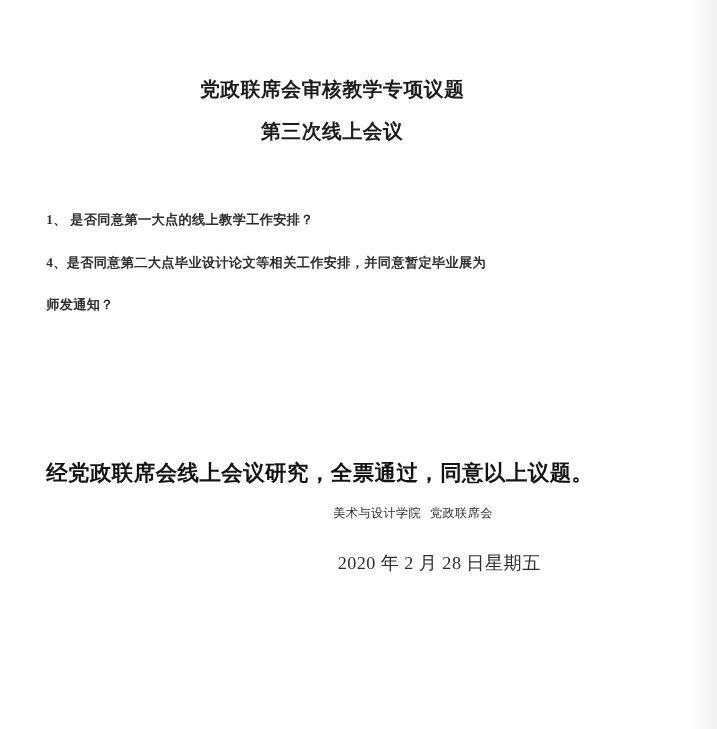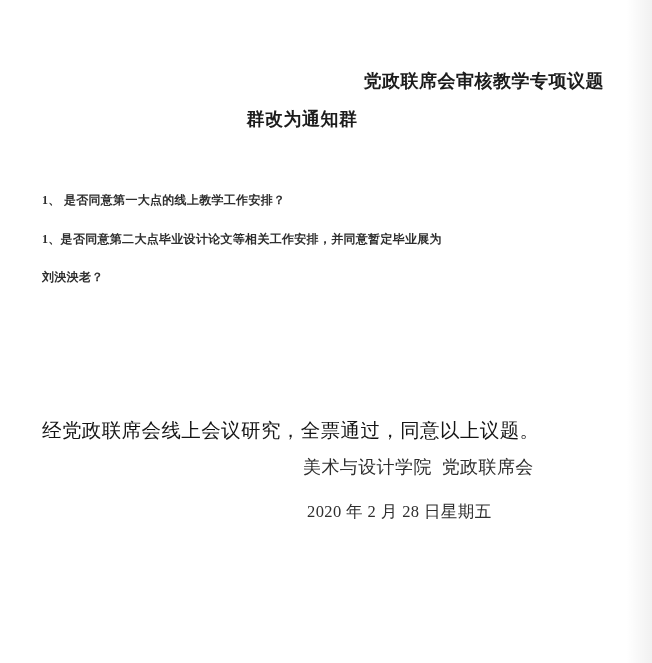--- a/index.html
+++ b/index.html
@@ -20,21 +20,21 @@
     position: absolute;
     top: 0; right: 0;
     width: 26px; height: 100%;
     background: linear-gradient(to right, rgba(0,0,0,0), rgba(0,0,0,0.055));
     pointer-events: none;
   }
   .doc-title {
     position: absolute;
     left: 0; top: 68px;
     width: 604px;
-    text-align: right;
+    text-align: center;
     font-size: 18px;
     font-weight: bold;
     line-height: 26px;
     letter-spacing: 0.5px;
     color: #1c1c1c;
     white-space: nowrap;
   }
   .doc-subtitle {
     position: absolute;
     left: 0; top: 106px;
@@ -65,30 +65,30 @@
     font-weight: bold;
   }
   .agenda p {
     margin: 0;
     white-space: nowrap;
   }
   .resolution {
     position: absolute;
     left: 42px; top: 416px;
     font-size: 19.5px;
-    font-weight: normal;
+    font-weight: bold;
     line-height: 30px;
     letter-spacing: 0.4px;
     color: #141414;
     white-space: nowrap;
   }
   .signature {
     position: absolute;
     left: 303px; top: 455px;
-    font-size: 18px;
+    font-size: 11px;
     line-height: 24px;
     letter-spacing: 0.4px;
     word-spacing: 5px;
     white-space: nowrap;
     text-align: center;
   }
   .doc-date {
     position: absolute;
     left: 307px; top: 500px;
     font-size: 16.5px;
@@ -97,27 +97,27 @@
     white-space: nowrap;
   }
 </style>
 </head>
 <body>
 
 <div class="page">
 
   <div class="doc-title">党政联席会审核教学专项议题</div>
 
-  <div class="doc-subtitle">群改为通知群</div>
+  <div class="doc-subtitle">第三次线上会议</div>
 
 
   <div class="agenda">
     <p>1、 是否同意第一大点的线上教学工作安排？</p>
-    <p>1、是否同意第二大点毕业设计论文等相关工作安排，并同意暂定毕业展为</p>
-    <p>刘泱泱老？</p>
+    <p>4、是否同意第二大点毕业设计论文等相关工作安排，并同意暂定毕业展为</p>
+    <p>师发通知？</p>
   </div>
 
   <div class="resolution">经党政联席会线上会议研究，全票通过，同意以上议题。</div>
 
   <div class="signature">美术与设计学院 党政联席会</div>
 
   <div class="doc-date">2020 年 2 月 28 日星期五</div>
 
   <div class="edge-shade"></div>
 

